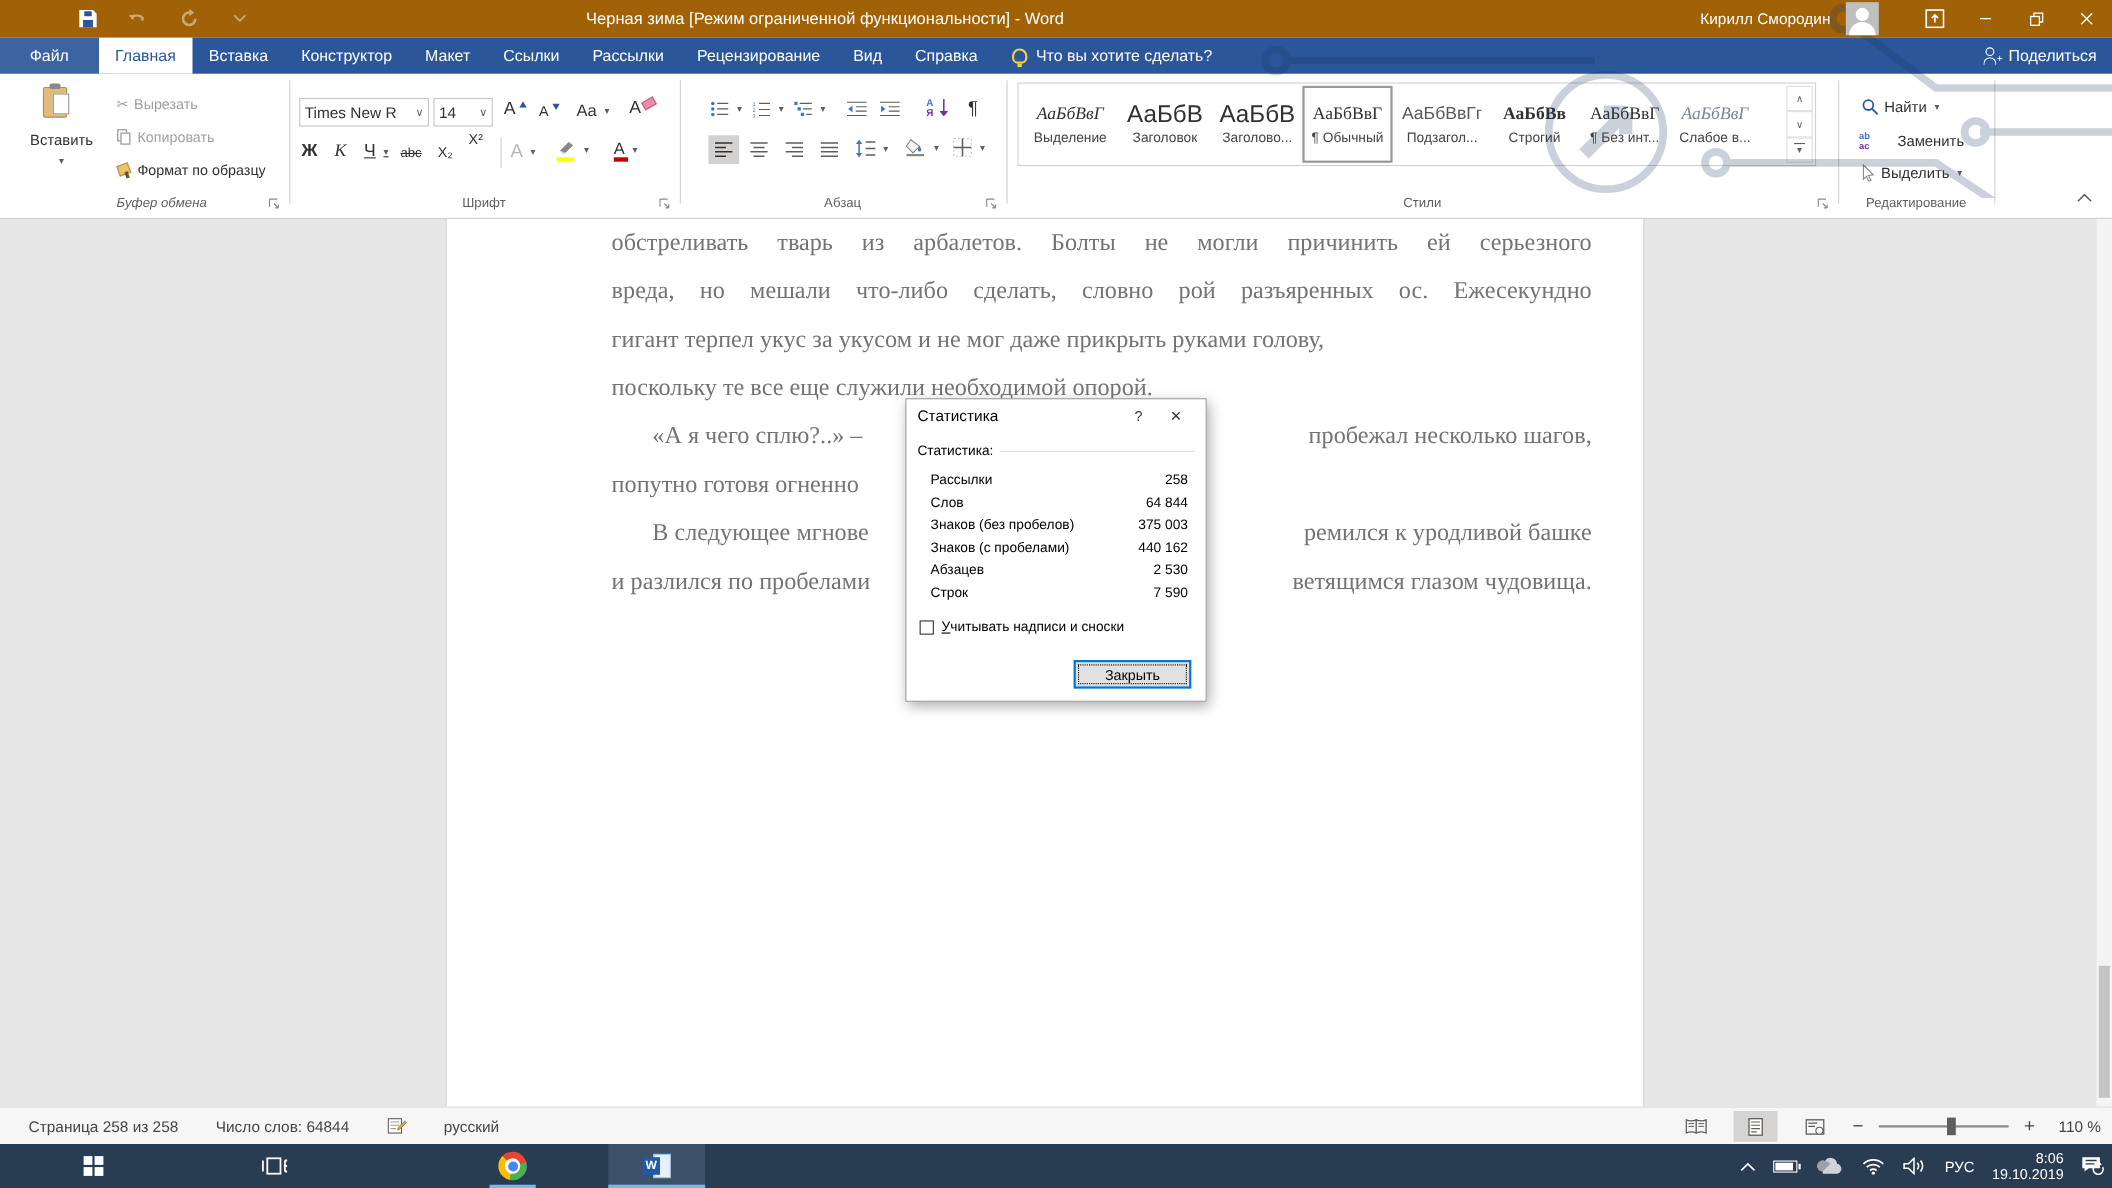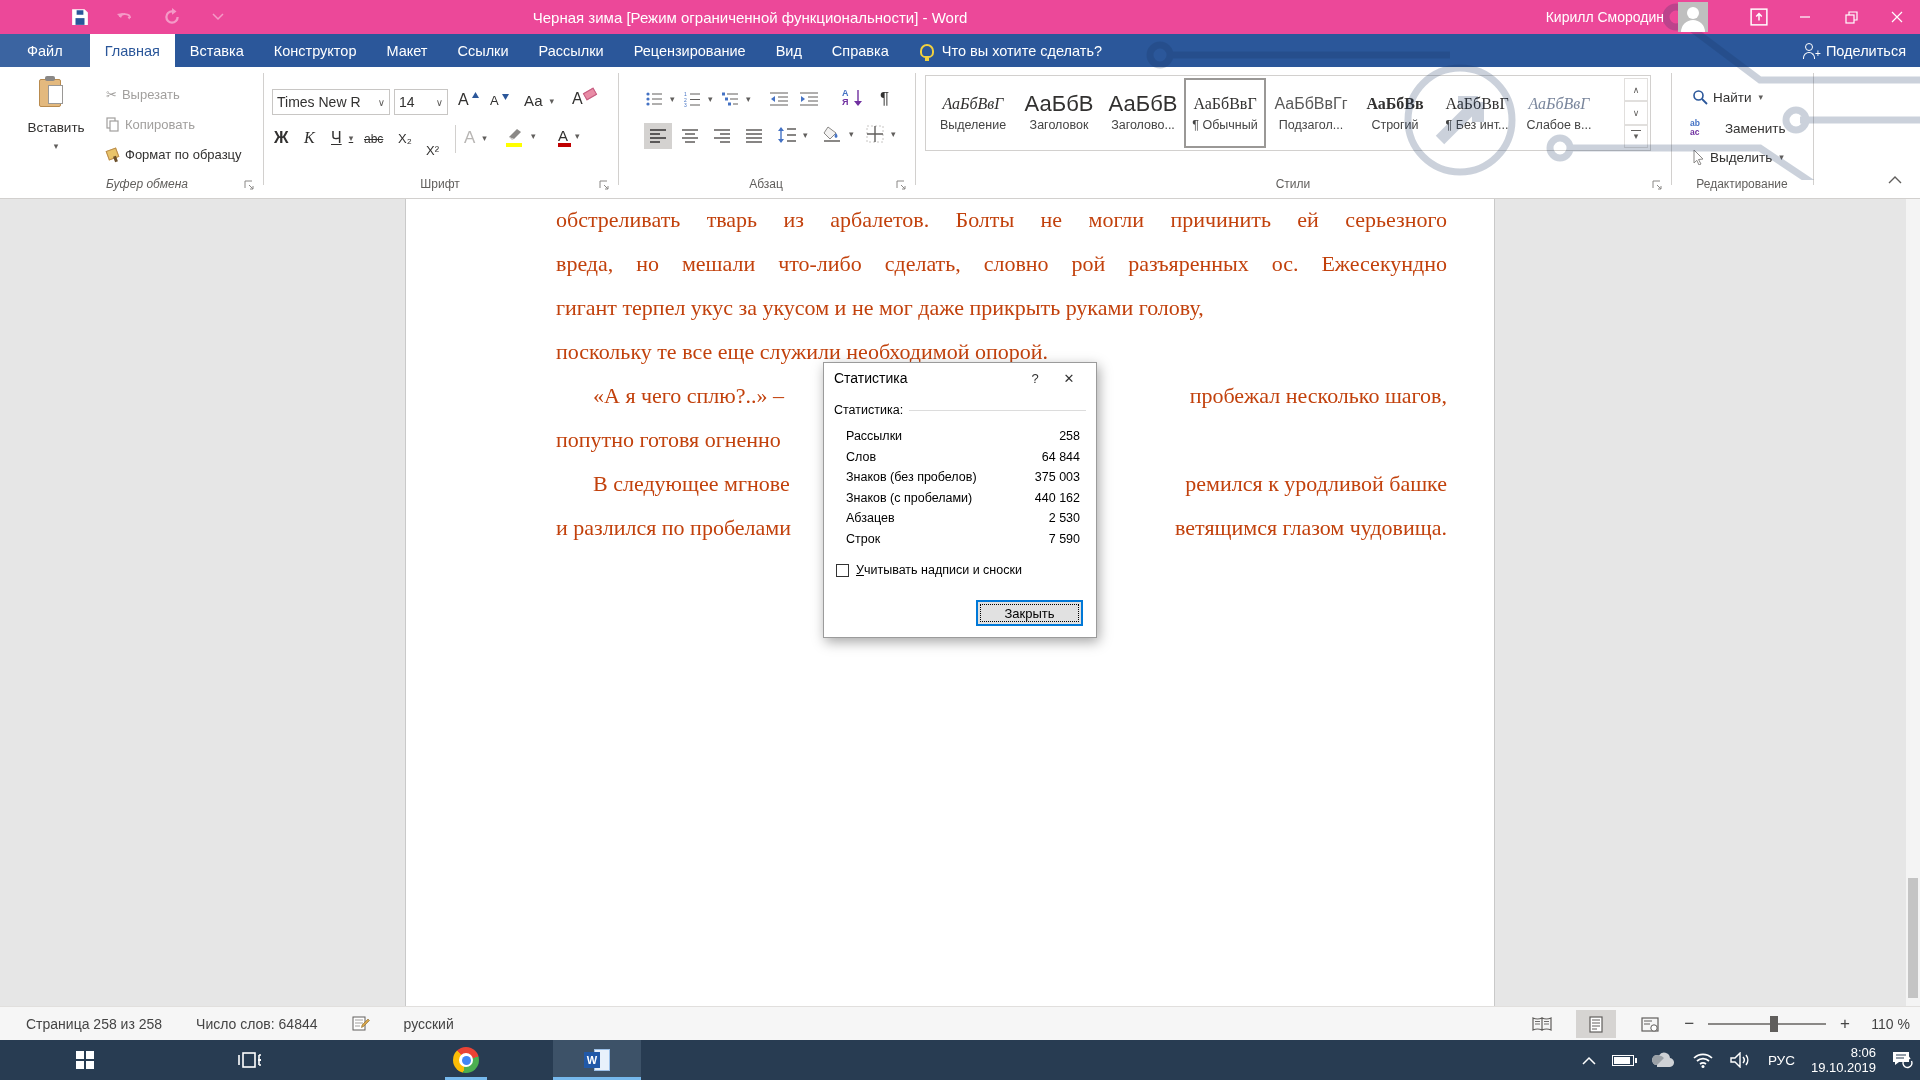--- a/index.html
+++ b/index.html
@@ -1,21 +1,21 @@
 <!DOCTYPE html>
 <html><head>
 <meta charset="utf-8">
 <style>
   * { box-sizing: border-box; margin: 0; padding: 0; }
   body { font-family: "Liberation Sans", sans-serif; }
   #screen { position: relative; width: 1920px; height: 1080px; overflow: hidden; background: #e6e6e6; }
   .abs { position: absolute; }
 
   
-  #titlebar { position: absolute; left:0; top:0; width:1920px; height:34px; background:#ec4899; color:#fff; z-index:30; }
+  #titlebar { position: absolute; left:0; top:0; width:1920px; height:34px; background:#a16207; color:#fff; z-index:30; }
   .qat { position:absolute; left:70px; top:0; height:34px; display:flex; align-items:center; gap:26px; }
   .qat .qbtn { width:20px; height:20px; display:flex; align-items:center; justify-content:center; }
   .dim { opacity:.45; }
   #title-text { position:absolute; left:0; right:420px; top:0; height:34px; display:flex; align-items:center; justify-content:center; font-size:15px; white-space:nowrap; }
   .tb-right { position:absolute; right:0; top:0; height:34px; display:flex; align-items:center; }
   .tb-user { font-size:14px; margin-right:14px; }
   .tb-avatar { width:30px; height:30px; background:#bfbfbf; position:relative; overflow:hidden; margin-right:28px; }
   .tb-avatar .head { position:absolute; left:9px; top:5px; width:12px; height:12px; border-radius:50%; background:#fff; }
   .tb-avatar .body { position:absolute; left:3px; top:18px; width:24px; height:14px; border-radius:12px 12px 0 0; background:#fff; }
   .winbtn { width:46px; height:34px; display:flex; align-items:center; justify-content:center; color:#fff; }
@@ -62,21 +62,21 @@
   .stsample { font-family:"Liberation Serif", serif; font-size:16px; line-height:20px; }
   .stname { font-size:12.5px; color:#444; white-space:nowrap; }
   .stscroll { position:absolute; right:2px; top:2px; width:24px; height:70px; display:flex; flex-direction:column; }
   .stscroll div { flex:1; border:1px solid #e1dfdd; display:flex; align-items:center; justify-content:center; font-size:9px; color:#605e5c; }
   .chev-up:after { content:"∧"; } .chev-dn:after { content:"∨"; }
   .chev-more:after { content:"▾"; } .chev-more:before { content:""; position:absolute; width:10px; height:1px; background:#605e5c; margin-bottom:12px; }
 
   
   #doc { position:absolute; left:0; top:199px; width:1920px; height:807px; background:#e6e6e6; }
   #page { position:absolute; left:405px; top:0; width:1090px; height:807px; background:#fff; border-left:1px solid #c9c9c9; border-right:1px solid #c9c9c9; }
-  .docline { position:absolute; left:556px; width:891px; height:30px; font-family:"Liberation Serif", serif; font-size:22px; color:#c2410c; white-space:nowrap; }
+  .docline { position:absolute; left:556px; width:891px; height:30px; font-family:"Liberation Serif", serif; font-size:22px; color:#737373; white-space:nowrap; }
   .docline.just { text-align:justify; text-align-last:justify; white-space:normal; }
   .docline.split { display:flex; justify-content:space-between; }
   .docline.indent { padding-left:37px; }
   #vscroll { position:absolute; right:0; top:0; width:14px; height:807px; background:#f4f4f4; }
   #vscroll .thumb { position:absolute; left:2px; bottom:8px; width:10px; height:120px; background:#c4c4c4; }
 
   
   #dialog { position:absolute; left:823px; top:163px; width:274px; height:276px; background:#fff; border:1px solid #9b9b9b; box-shadow:2px 4px 12px rgba(0,0,0,.35); z-index:20; font-size:12.5px; color:#000; }
   .dlg-titlebar { display:flex; align-items:center; height:30px; padding:0 10px; }
   .dlg-title { flex:1; font-size:14px; }
@@ -295,21 +295,21 @@
       </div>
     <div class="rsmall caret" style="left:331px; top:62px; font-size:16px; text-decoration:underline;">
         <span>Ч</span>
       </div>
     <div class="rsmall" style="left:364px; top:65px; font-size:12px; text-decoration:line-through;">
         <span>abc</span>
       </div>
     <div class="rsmall" style="left:398px; top:64px; font-size:13px;">
         <span>Х₂</span>
       </div>
-    <div class="rsmall" style="left:426px; top:76px; font-size:13px;">
+    <div class="rsmall" style="left:426px; top:52px; font-size:13px;">
         <span>Х²</span>
       </div>
     <div class="gsep" style="left:455px; top:58px; height:28px;"></div>
     <div class="rsmall caret" style="left:464px; top:61px; font-size:17px; color:#b8b6b4;">
         <span>А</span>
       </div>
     <div class="rsmall caret" style="left:506px; top:60px;">
       <span style="position:relative; width:18px; height:18px; display:inline-block;">
         <svg width="18" height="14" viewBox="0 0 18 14">
             <path d="M3 10 L11 2 L15 5 L8 12 Z" fill="#8a8886"></path>

